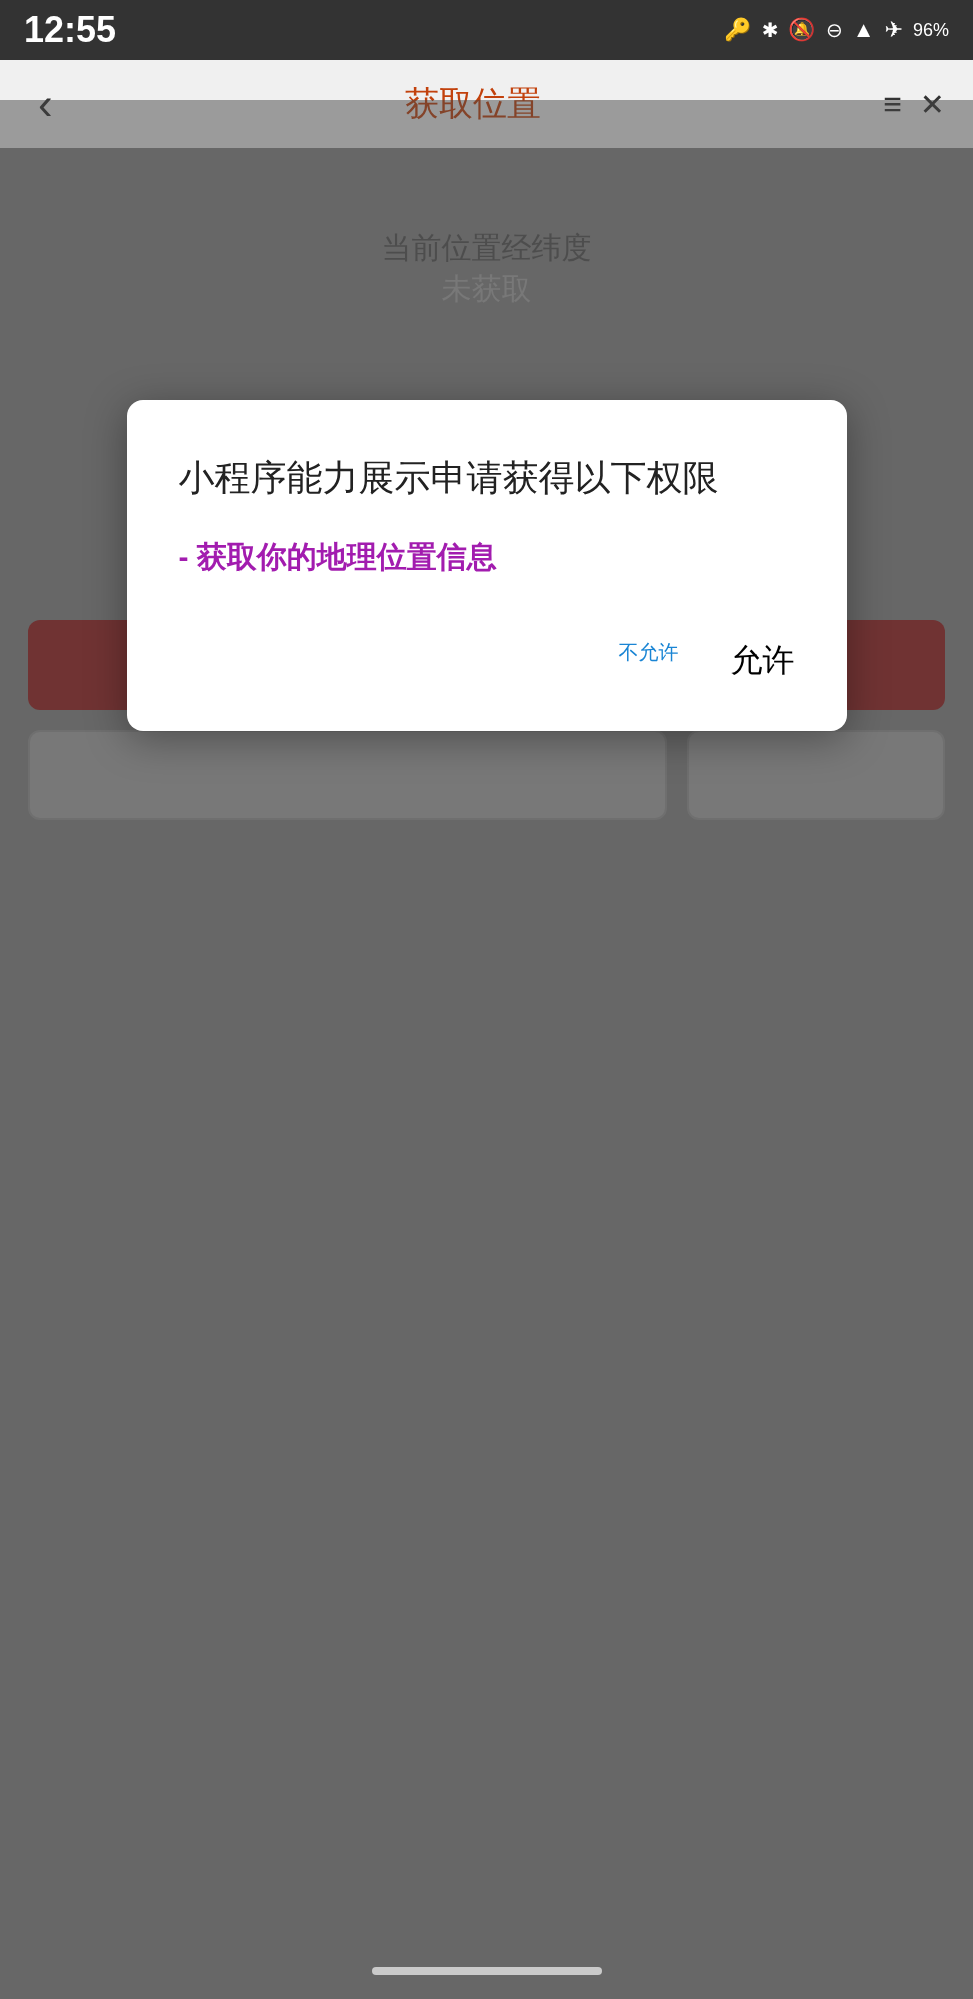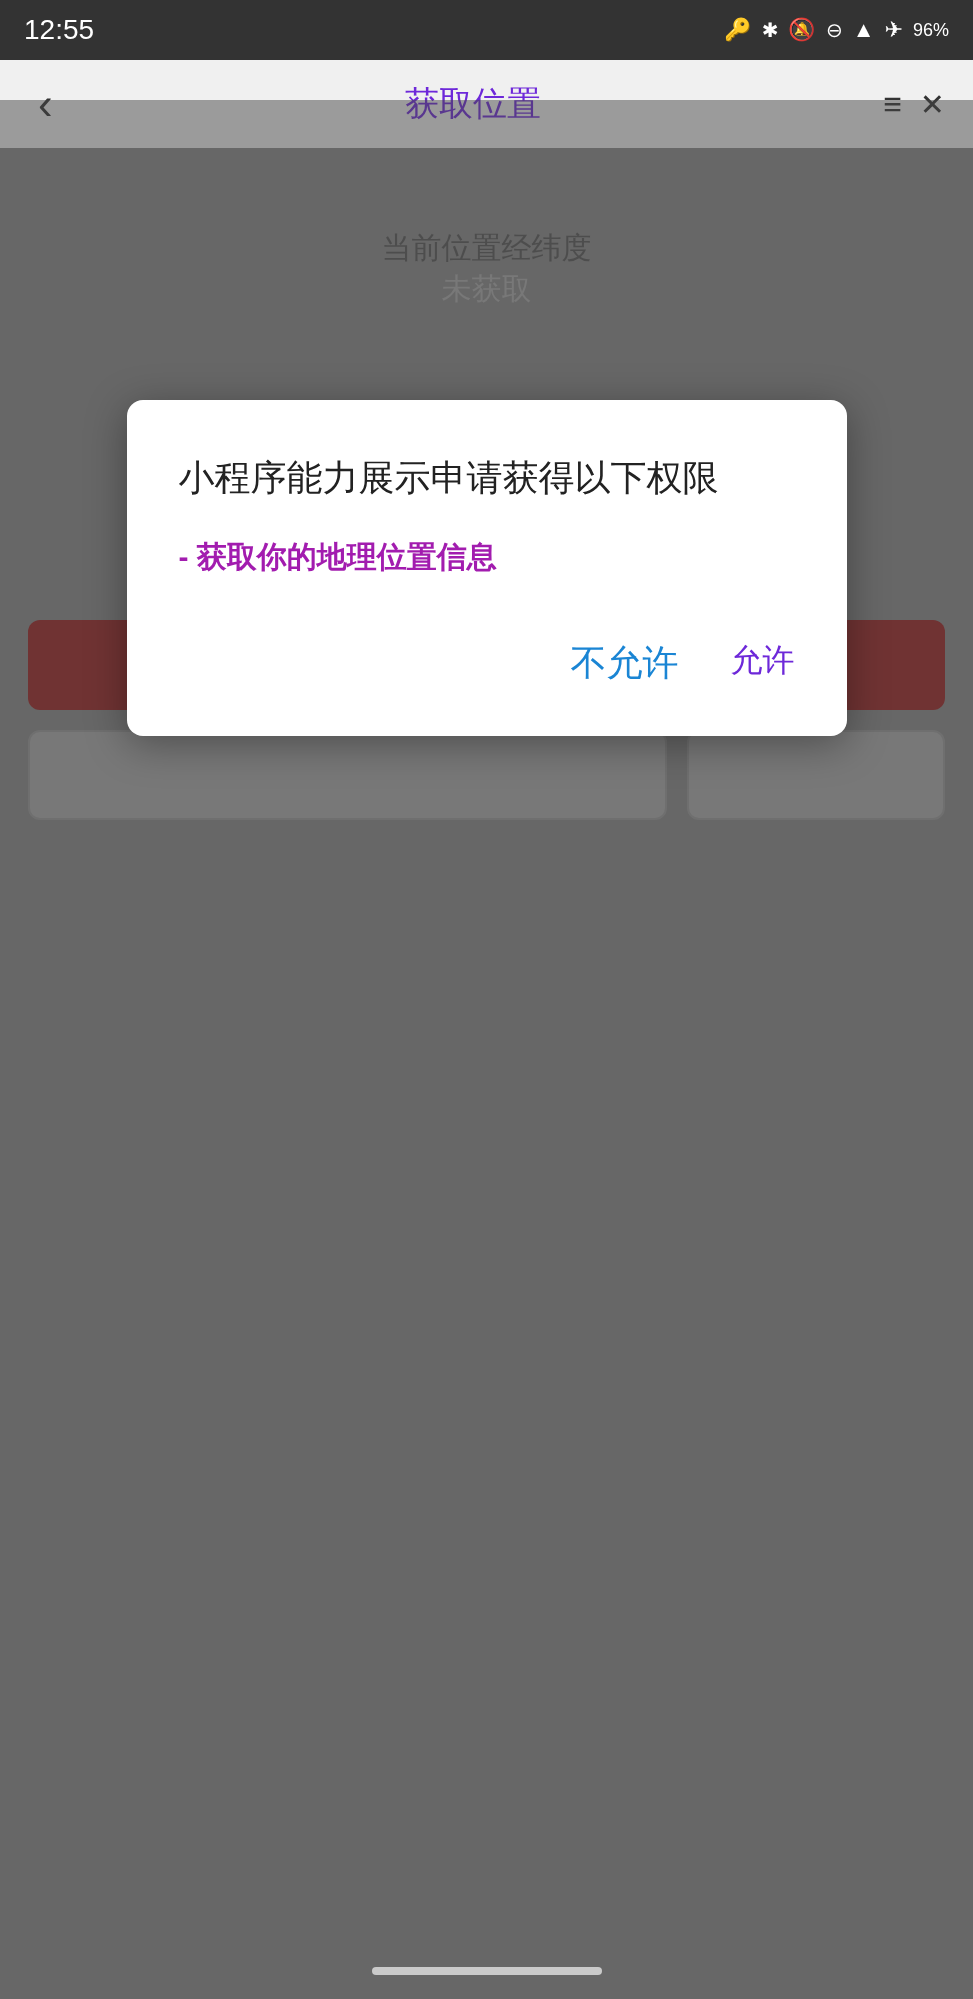--- a/index.html
+++ b/index.html
@@ -25,22 +25,22 @@
       display: flex;
       align-items: center;
       justify-content: space-between;
       padding: 0 24px;
       position: relative;
       z-index: 10;
     }
 
     .status-time {
       color: white;
-      font-size: 28px;
-      font-weight: 400;
+      font-size: 36px;
+      font-weight: 700;
     }
 
     .status-icons {
       display: flex;
       align-items: center;
       gap: 10px;
       color: white;
       font-size: 22px;
     }
 
@@ -51,21 +51,21 @@
 
     .nav-back {
       font-size: 36px;
       color: #333;
       cursor: pointer;
       padding: 10px;
     }
 
     .nav-title {
       font-size: 34px;
-      color: #6d28d9;
+      color: #c2410c;
       font-weight: 500;
     }
 
     .nav-actions {
       display: flex;
       align-items: center;
       gap: 18px;
     }
 
     .nav-menu-icon {
@@ -165,22 +165,22 @@
               display:flex;align-items:flex-start;justify-content:center;padding-top:300px;margin-top:32px;">
 
     <div style="width:720px;background:white;border-radius:16px;padding:52px 52px 40px 52px;
                 box-shadow:0 8px 40px rgba(0,0,0,0.35);">
 
       <div style="font-size:36px;color:#222;font-weight:500;line-height:1.45;margin-bottom:30px;">小程序能力展示申请获得以下权限</div>
 
       <div style="font-size:30px;color:#a21caf;margin-bottom:52px;line-height:1.5;font-weight:bold;">- 获取你的地理位置信息</div>
 
       <div style="display:flex;justify-content:flex-end;gap:52px;">
-        <span style="font-size:36px;color:#1a85d4;cursor:pointer;padding:8px 0;">不允许</span>
-        <span style="font-size:32px;color:#6d28d9;cursor:pointer;padding:8px 0;">允许</span>
+        <span style="font-size:20px;color:#1a85d4;cursor:pointer;padding:8px 0;">不允许</span>
+        <span style="font-size:32px;color:#000000;cursor:pointer;padding:8px 0;">允许</span>
       </div>
 
     </div>
   </div>
 
   <div style="position:absolute;bottom:24px;left:50%;transform:translateX(-50%);
               width:230px;height:8px;background:rgba(255,255,255,0.65);border-radius:5px;z-index:30;"></div>
 
 </div>
 

